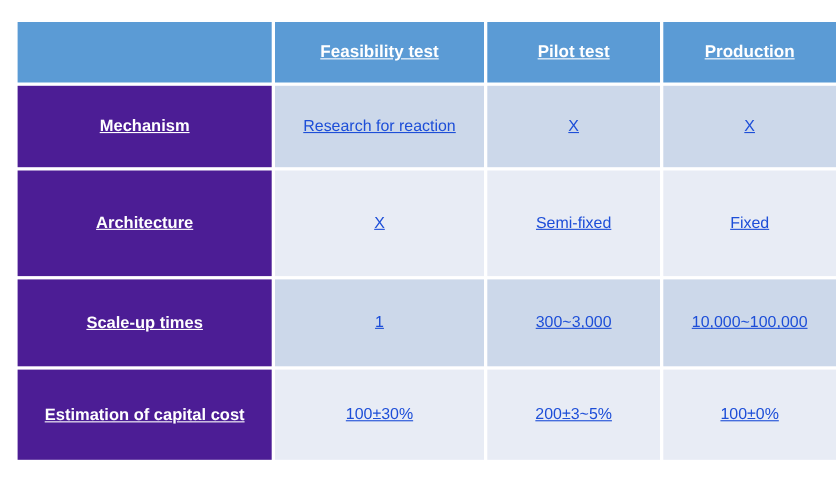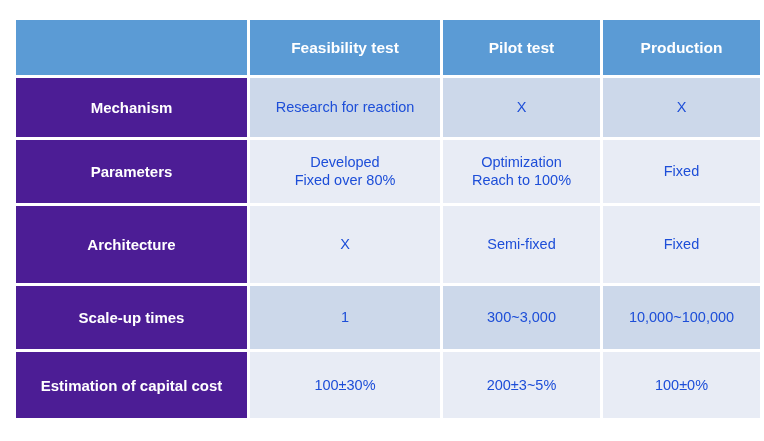--- a/index.html
+++ b/index.html
@@ -28,20 +28,21 @@
     table-layout: fixed;
   }
   table.comparison th,
   table.comparison td {
     padding: 0 4px;
     margin: 0;
     text-align: center;
     vertical-align: middle;
     line-height: 1.28;
     border: 0;
+    text-decoration: underline;
   }
   
   col.c-label { width: 231px; }
   col.c-1     { width: 190px; }
   col.c-2     { width: 157px; }
   col.c-3     { width: 157px; }
 
   
   tr.header-row th {
     background: #5b9bd5;
@@ -107,34 +108,20 @@
           <span class="cell-line">Research for reaction</span>
         </td>
         <td class="data">
           <span class="cell-line">X</span>
         </td>
         <td class="data">
           <span class="cell-line">X</span>
         </td>
       </tr>
 
-      <tr class="shade-light r-parameters">
-        <td class="row-label">Parameters</td>
-        <td class="data">
-          <span class="cell-line">Developed</span>
-          <span class="cell-line">Fixed over 80%</span>
-        </td>
-        <td class="data">
-          <span class="cell-line">Optimization</span>
-          <span class="cell-line">Reach to 100%</span>
-        </td>
-        <td class="data">
-          <span class="cell-line">Fixed</span>
-        </td>
-      </tr>
 
 
       <tr class="shade-light r-architecture">
         <td class="row-label">Architecture</td>
         <td class="data">
           <span class="cell-line">X</span>
         </td>
         <td class="data">
           <span class="cell-line">Semi-fixed</span>
         </td>

